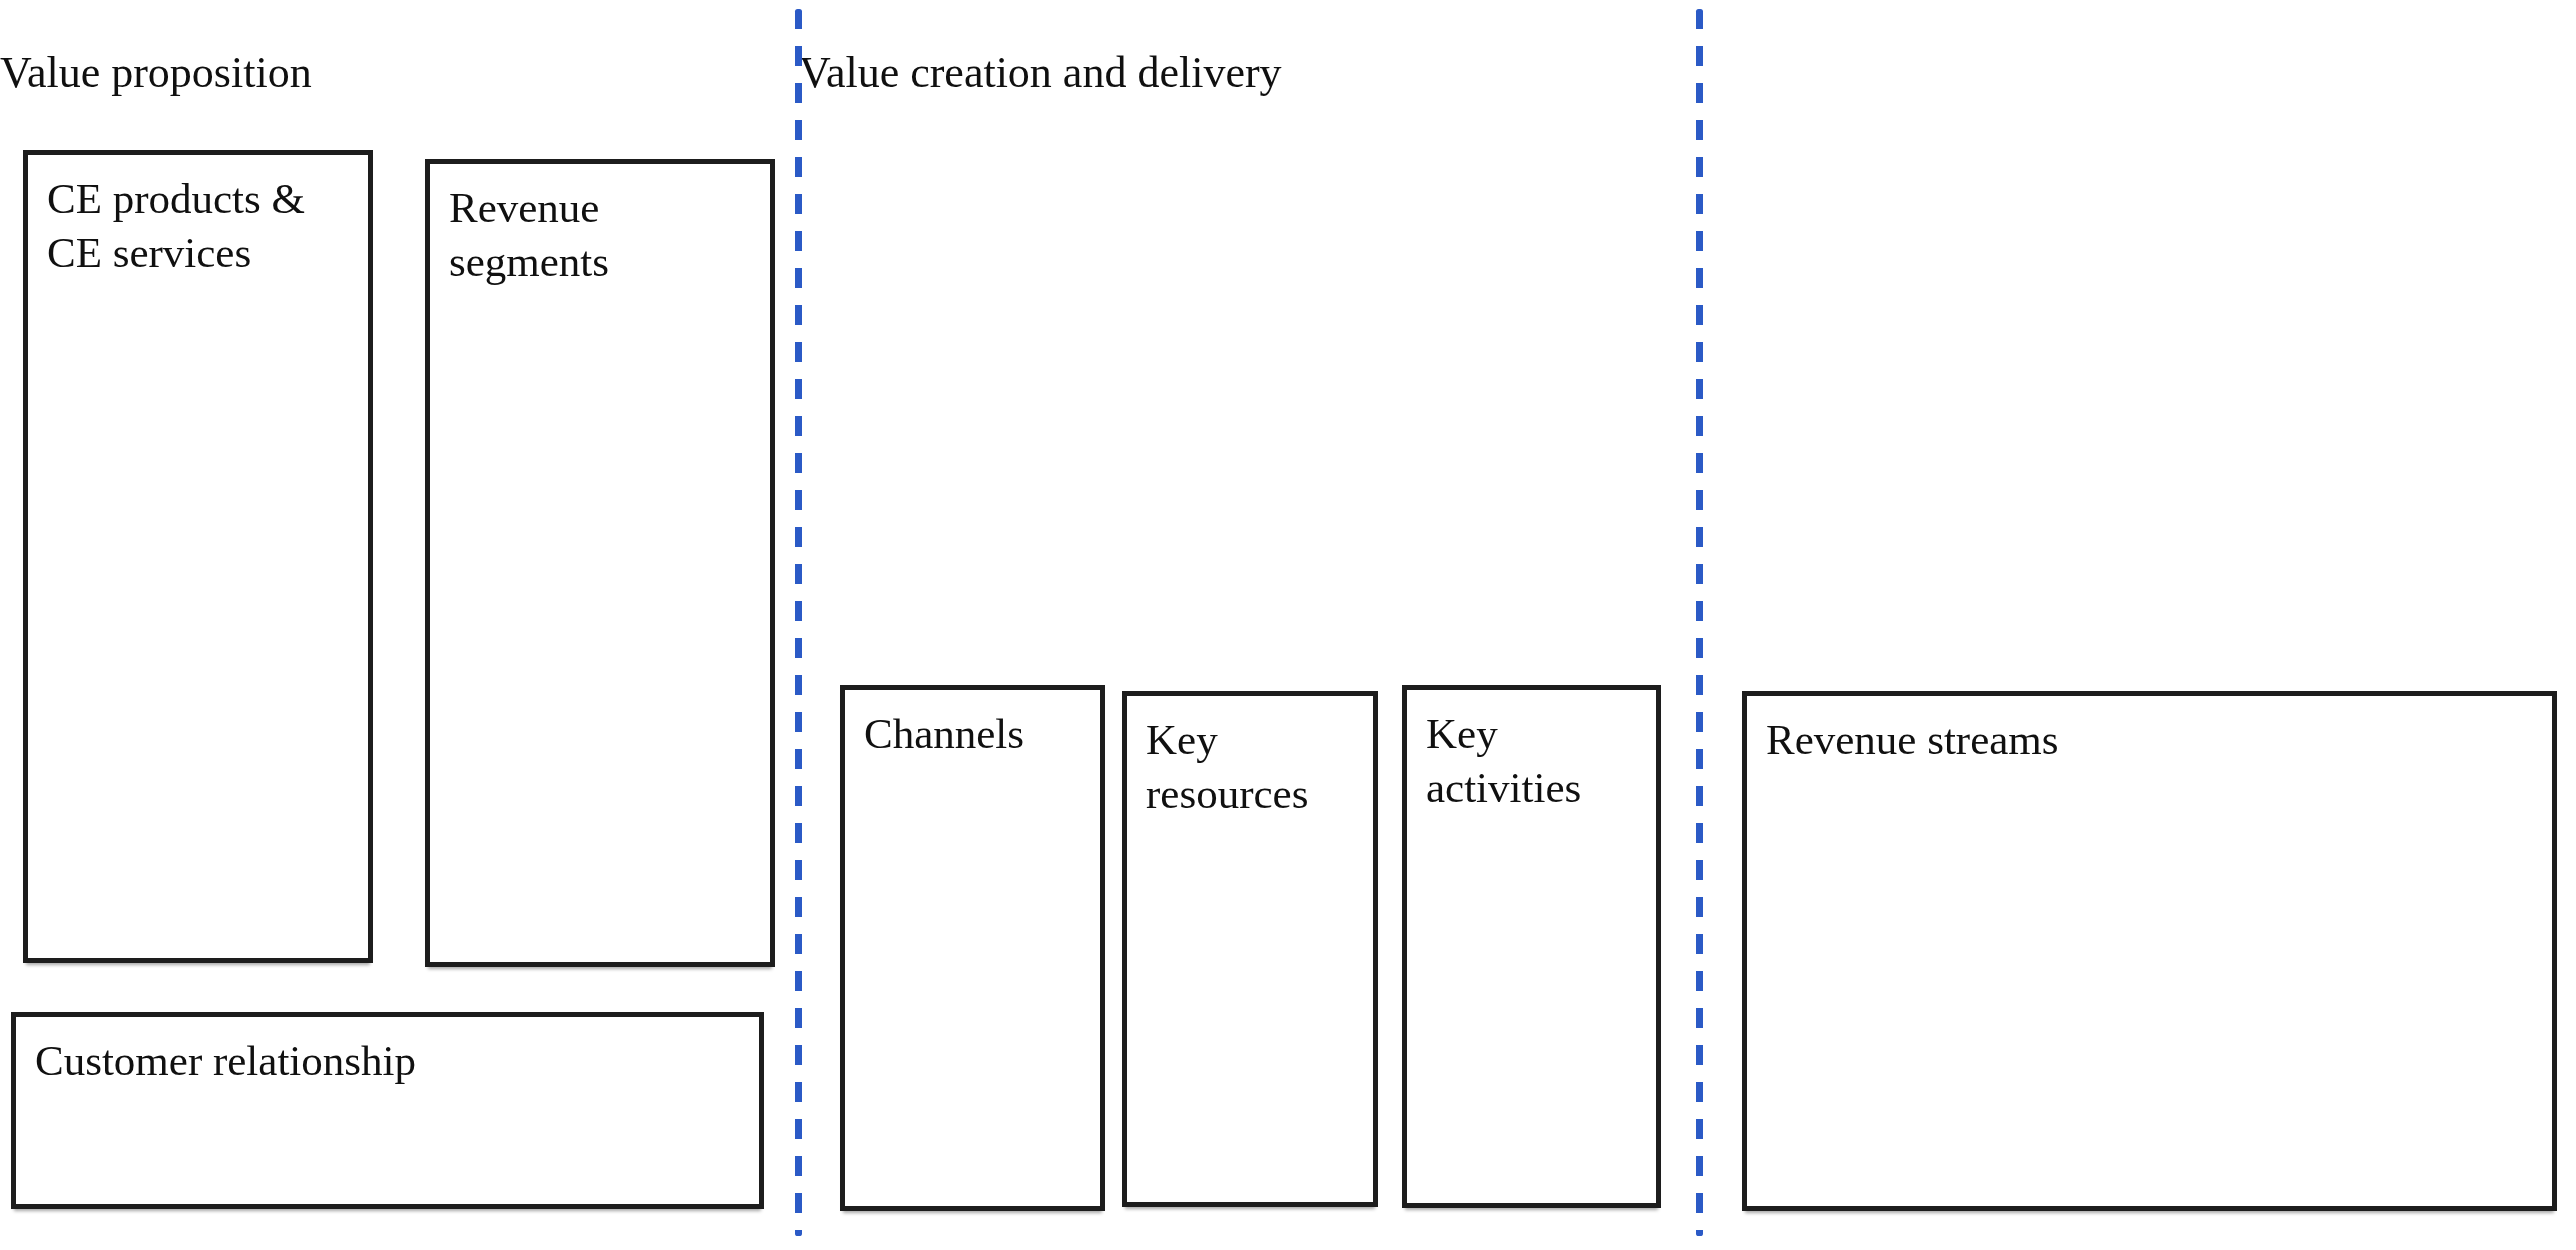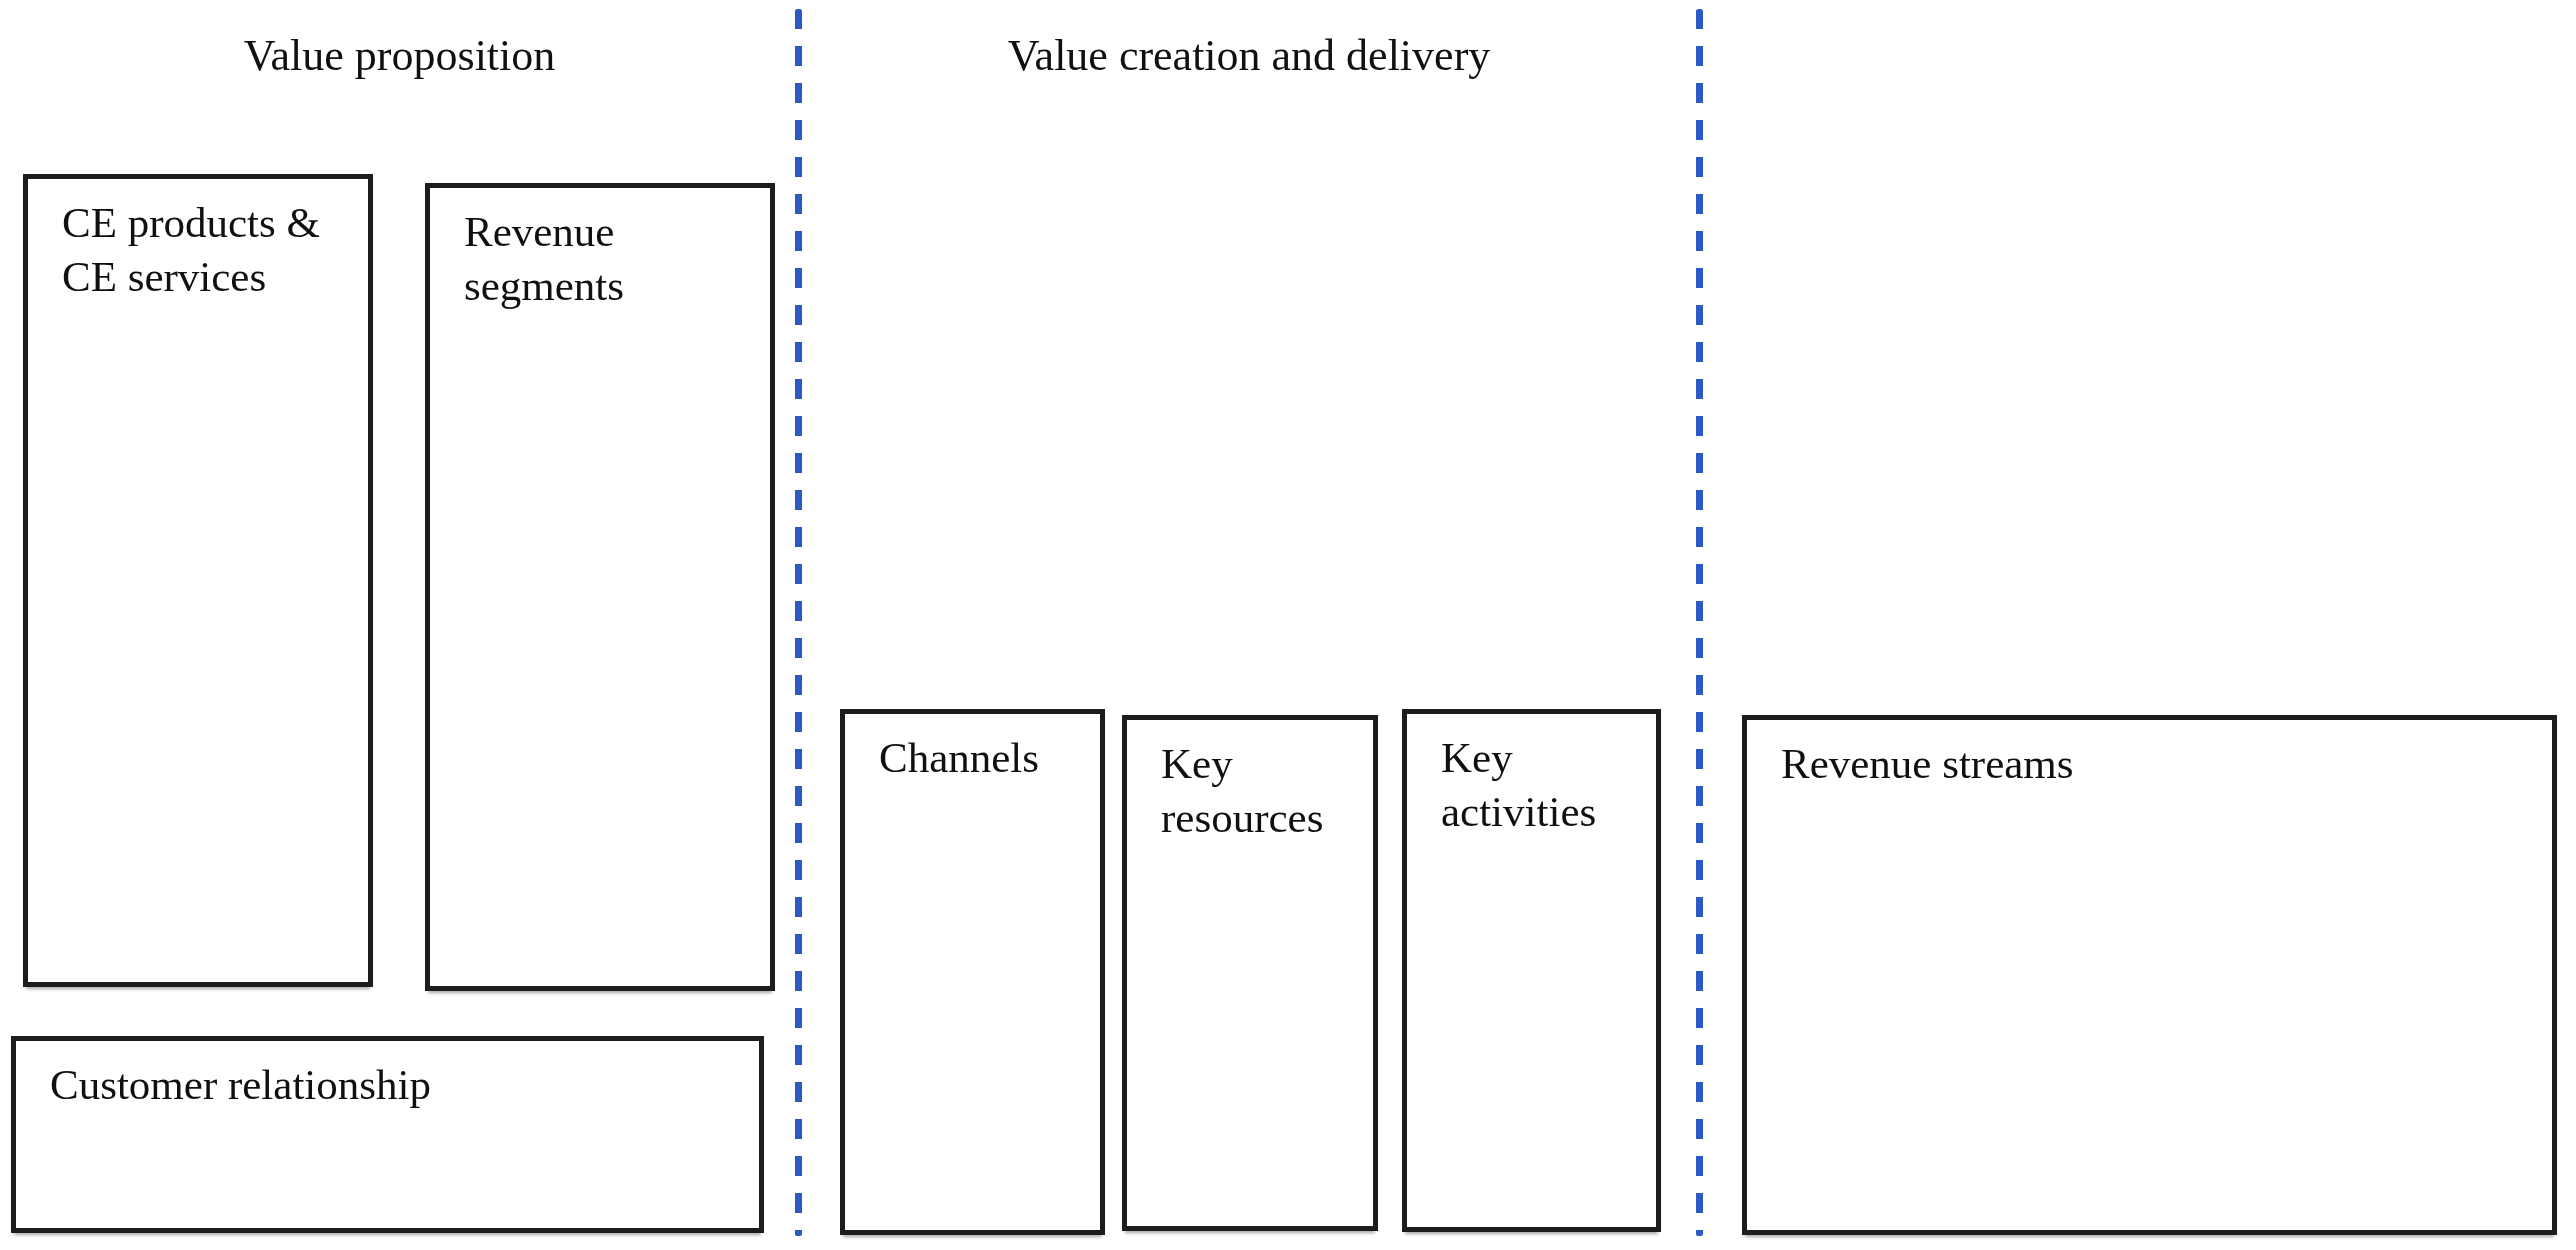--- a/index.html
+++ b/index.html
@@ -11,22 +11,21 @@
     position: relative;
     width: 2576px;
     height: 1250px;
     background: var(--bg, #ffffff);
     font-family: "Liberation Serif", "DejaVu Serif", serif;
     color: var(--text, #101010);
     overflow: hidden;
   }
   .section-title {
     position: absolute;
-    top: 30px;
-    text-align: center;
+    top: 47px;
     font-size: 44px;
     line-height: 1.2;
     color: var(--text, #101010);
   }
   .divider {
     position: absolute;
     top: 9.1px;
     height: 1227px;
     width: 6.5px;
     border-radius: 2.6px;
@@ -36,23 +35,22 @@
       var(--divider, #2b5ac6) 20px,
       transparent 20px,
       transparent 37px
     );
   }
   .box {
     position: absolute;
     box-sizing: border-box;
     border: 5.2px solid var(--border, #1d1d1d);
     background: #ffffff;
-    padding: 17px 34px;
+    padding: 17px 19px;
     box-shadow: 0 4.6px 3.3px -2.6px rgba(0, 0, 0, 0.35);
-    margin-top: 24px;
   }
   .label {
     font-size: 43px;
     line-height: 1.26;
     white-space: pre-line;
   }
   .sublabel {
     margin-top: 23.5px;
   }
 

